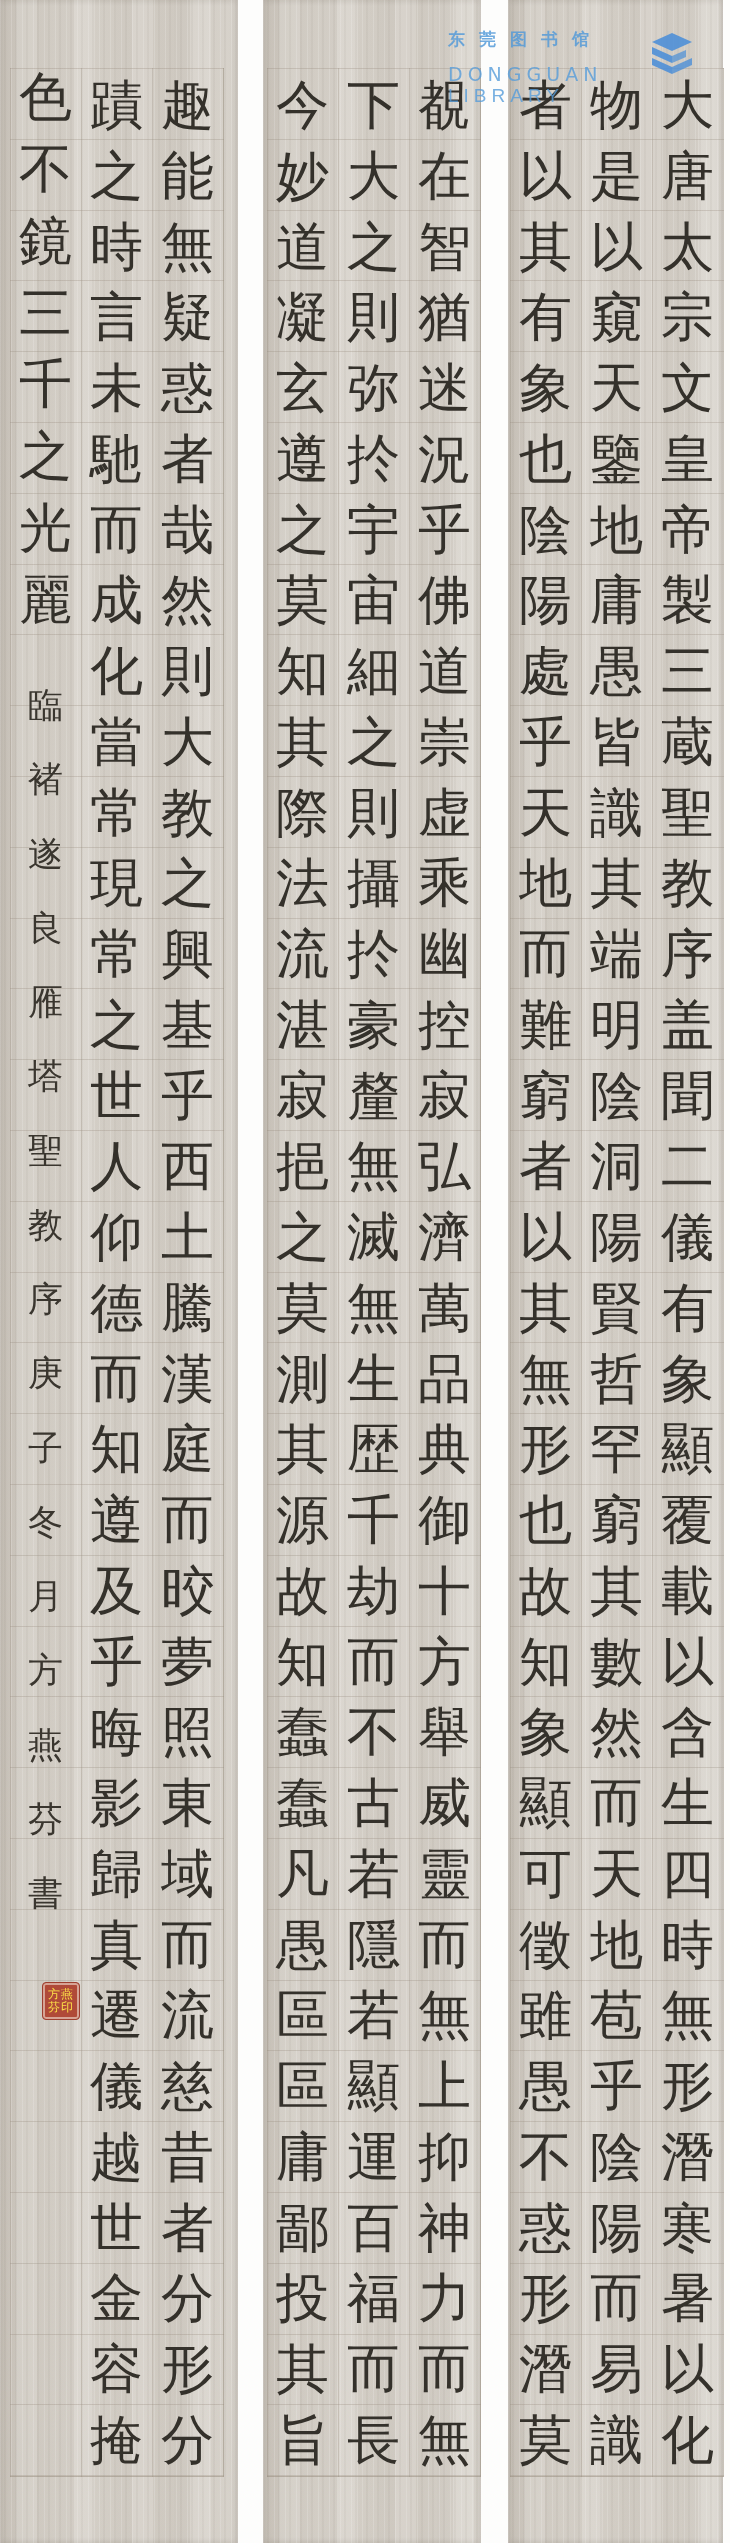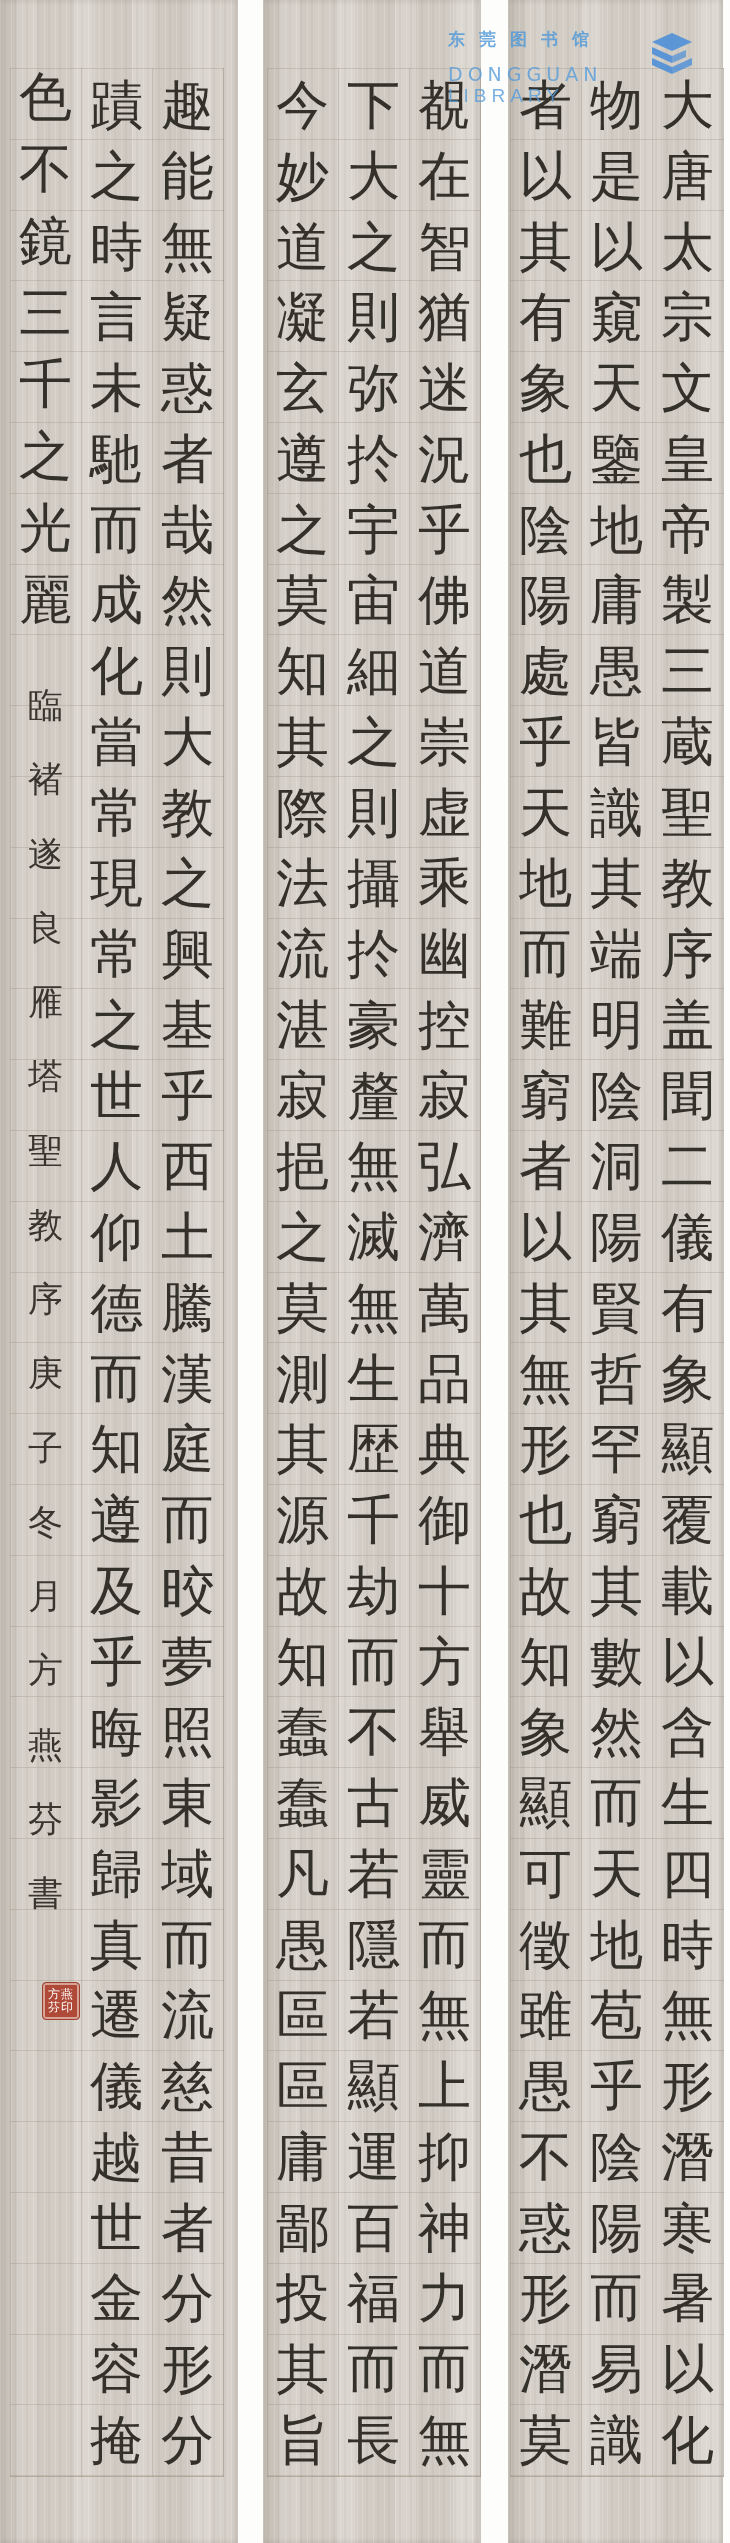--- a/index.html
+++ b/index.html
@@ -38,21 +38,21 @@
   .col.sig .ch{font-size:35px;color:#3a362f;}
   
   .seal{
     position:absolute;width:36px;height:36px;border-radius:4px;
     background:#b04a38;border:1px solid #9e3f2f;
     box-shadow:inset 0 0 0 2px rgba(245,238,226,.55);
     display:flex;align-items:center;justify-content:center;text-align:center;
   }
   .seal .seal-text{
     width:28px;font-size:12px;line-height:13px;letter-spacing:1px;
-    color:#ffffff;font-family:"DejaVu Serif","Liberation Serif",serif;
+    color:#fde047;font-family:"DejaVu Serif","Liberation Serif",serif;
   }
   
   .watermark{position:absolute;left:448px;top:28px;width:250px;z-index:9;}
   .wm-text{float:left;}
   .wm-cn{
     font-family:"DejaVu Sans","Liberation Sans",sans-serif;
     font-size:17px;font-weight:bold;letter-spacing:14px;white-space:nowrap;
     color:rgba(80,152,216,.82);
   }
   .wm-en1{

